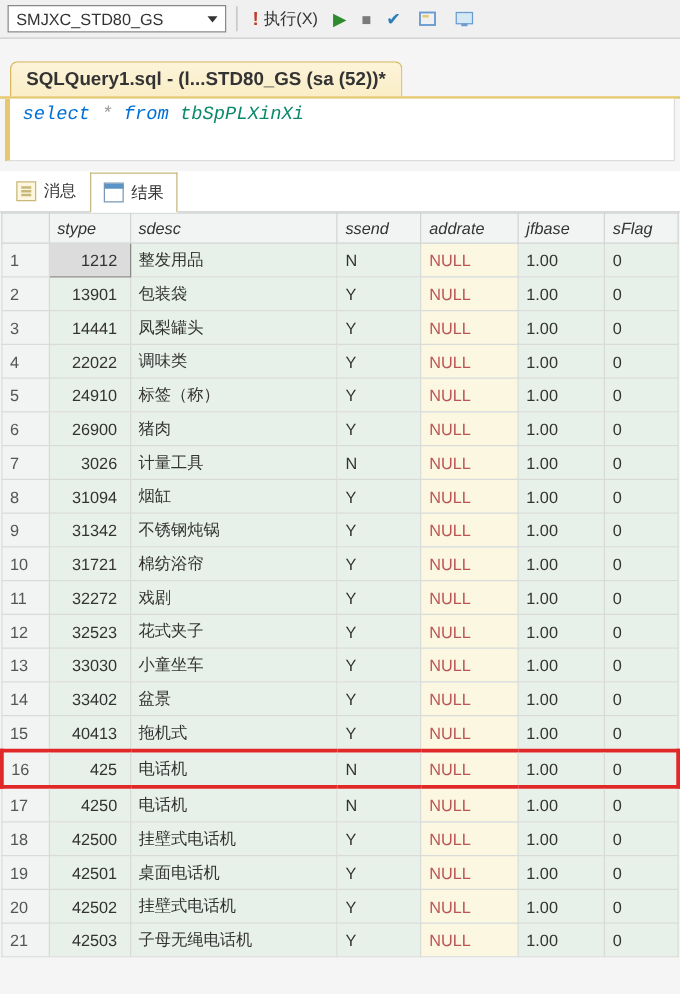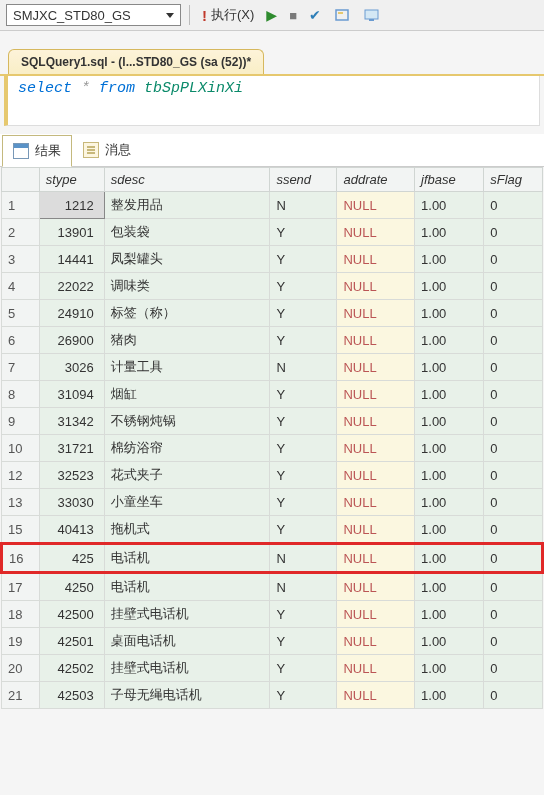--- a/index.html
+++ b/index.html
@@ -60,21 +60,21 @@
       padding-left: 8px;
       display: flex;
       border-bottom: 2px solid #e6c86e;
     }
     .tab {
       background: linear-gradient(#fdf3d9,#f9eec6);
       border: 1px solid #d6b85e;
       border-bottom: none;
       border-radius: 6px 6px 0 0;
       padding: 5px 12px;
-      font-size: 12px;
+      font-size: 15px;
     }
     .tab-title { font-weight: bold; color: #333; }
 
     .editor {
       background: #fff;
       border-left: 4px solid #e6c86e;
       padding: 4px 10px 10px 10px;
       margin: 0 4px;
       border-right: 1px solid #ddd;
       border-bottom: 1px solid #ddd;
@@ -244,27 +244,27 @@
     <span> </span>
     <span class="sql-star">*</span>
     <span> </span>
     <span class="sql-kw">from</span>
     <span> </span>
     <span class="sql-ident">tbSpPLXinXi</span>
   </div>
 </div>
 
 <div class="subtabs">
+  <div class="subtab">
+    <span class="msg-icon"></span>
+    <span>消息</span>
+  </div>
   <div class="subtab active">
     <span class="grid-icon"></span>
     <span>结果</span>
-  </div>
-  <div class="subtab">
-    <span class="msg-icon"></span>
-    <span>消息</span>
   </div>
 </div>
 
 <table class="grid">
   <colgroup>
     <col class="col-rownum">
       <col class="col-stype">
       <col class="col-sdesc">
     <col class="col-ssend">
       <col class="col-addrate">
@@ -367,32 +367,50 @@
       <tr>
         <td class="rownum">10</td>
         <td class="stype">31721</td>
         <td>棉纺浴帘</td>
         <td>Y</td>
         <td class="cell-null">NULL</td>
         <td>1.00</td>
         <td>0</td>
       </tr>
       <tr>
+        <td class="rownum">11</td>
+        <td class="stype">32272</td>
+        <td>戏剧</td>
+        <td>Y</td>
+        <td class="cell-null">NULL</td>
+        <td>1.00</td>
+        <td>0</td>
+      </tr>
+      <tr>
         <td class="rownum">12</td>
         <td class="stype">32523</td>
         <td>花式夹子</td>
         <td>Y</td>
         <td class="cell-null">NULL</td>
         <td>1.00</td>
         <td>0</td>
       </tr>
       <tr>
         <td class="rownum">13</td>
         <td class="stype">33030</td>
         <td>小童坐车</td>
+        <td>Y</td>
+        <td class="cell-null">NULL</td>
+        <td>1.00</td>
+        <td>0</td>
+      </tr>
+      <tr>
+        <td class="rownum">14</td>
+        <td class="stype">33402</td>
+        <td>盆景</td>
         <td>Y</td>
         <td class="cell-null">NULL</td>
         <td>1.00</td>
         <td>0</td>
       </tr>
       <tr>
         <td class="rownum">15</td>
         <td class="stype">40413</td>
         <td>拖机式</td>
         <td>Y</td>

